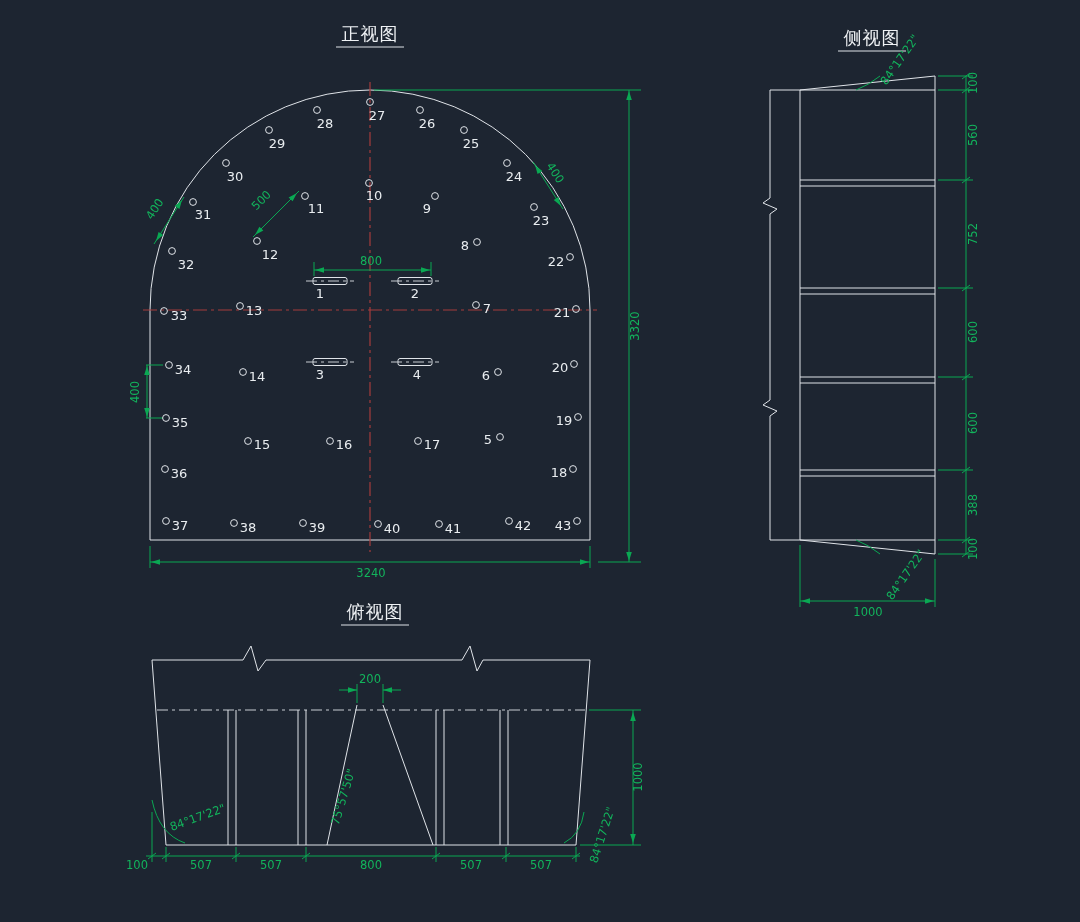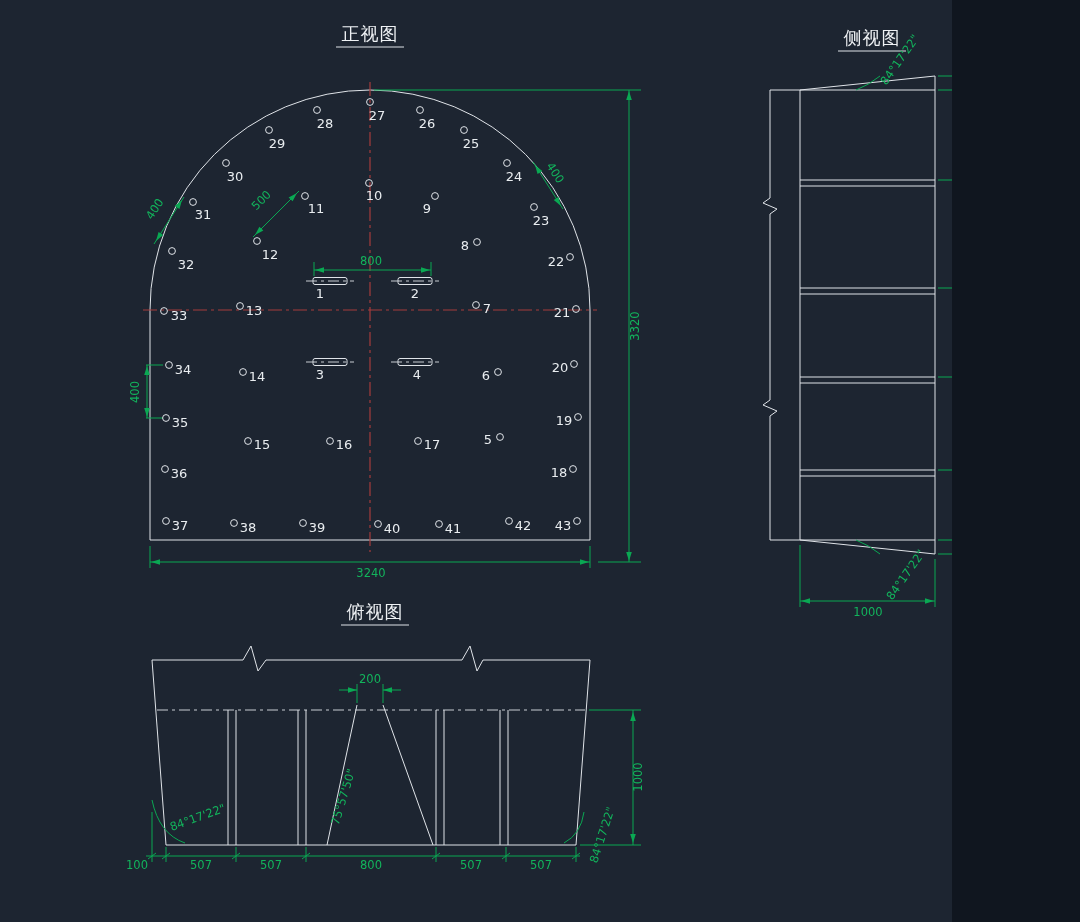--- a/index.html
+++ b/index.html
@@ -1,16 +1,16 @@
 <!DOCTYPE html>
 <html><head>
 <meta charset="utf-8">
 <style>
   html,body{margin:0;padding:0;background:#10161f;}
-  .canvas{position:relative;width:952px;height:922px;background:#1d2531;overflow:hidden;
+  .canvas{position:relative;width:1080px;height:922px;background:#1d2531;overflow:hidden;
           font-family:"DejaVu Sans",sans-serif;}
   svg{position:absolute;left:0;top:0;}
   svg text{font-family:"DejaVu Sans",sans-serif;}
   .w{stroke:#dfe3e8;stroke-width:1;fill:none;}
   .g{stroke:#0aa853;stroke-width:1;fill:none;}
   .r{stroke:#a63c3c;stroke-width:1.2;fill:none;stroke-dasharray:14 4 3 4;}
   .wd{stroke:#c9ced4;stroke-width:1;fill:none;stroke-dasharray:11 4 3 4;}
   .title{font-size:18px;fill:#eef1f4;text-anchor:middle;letter-spacing:1px;}
   .dimtext{font-size:11.5px;fill:#12b45c;text-anchor:middle;}
   .hole-label{font-size:13px;fill:#e9edf0;text-anchor:middle;}

